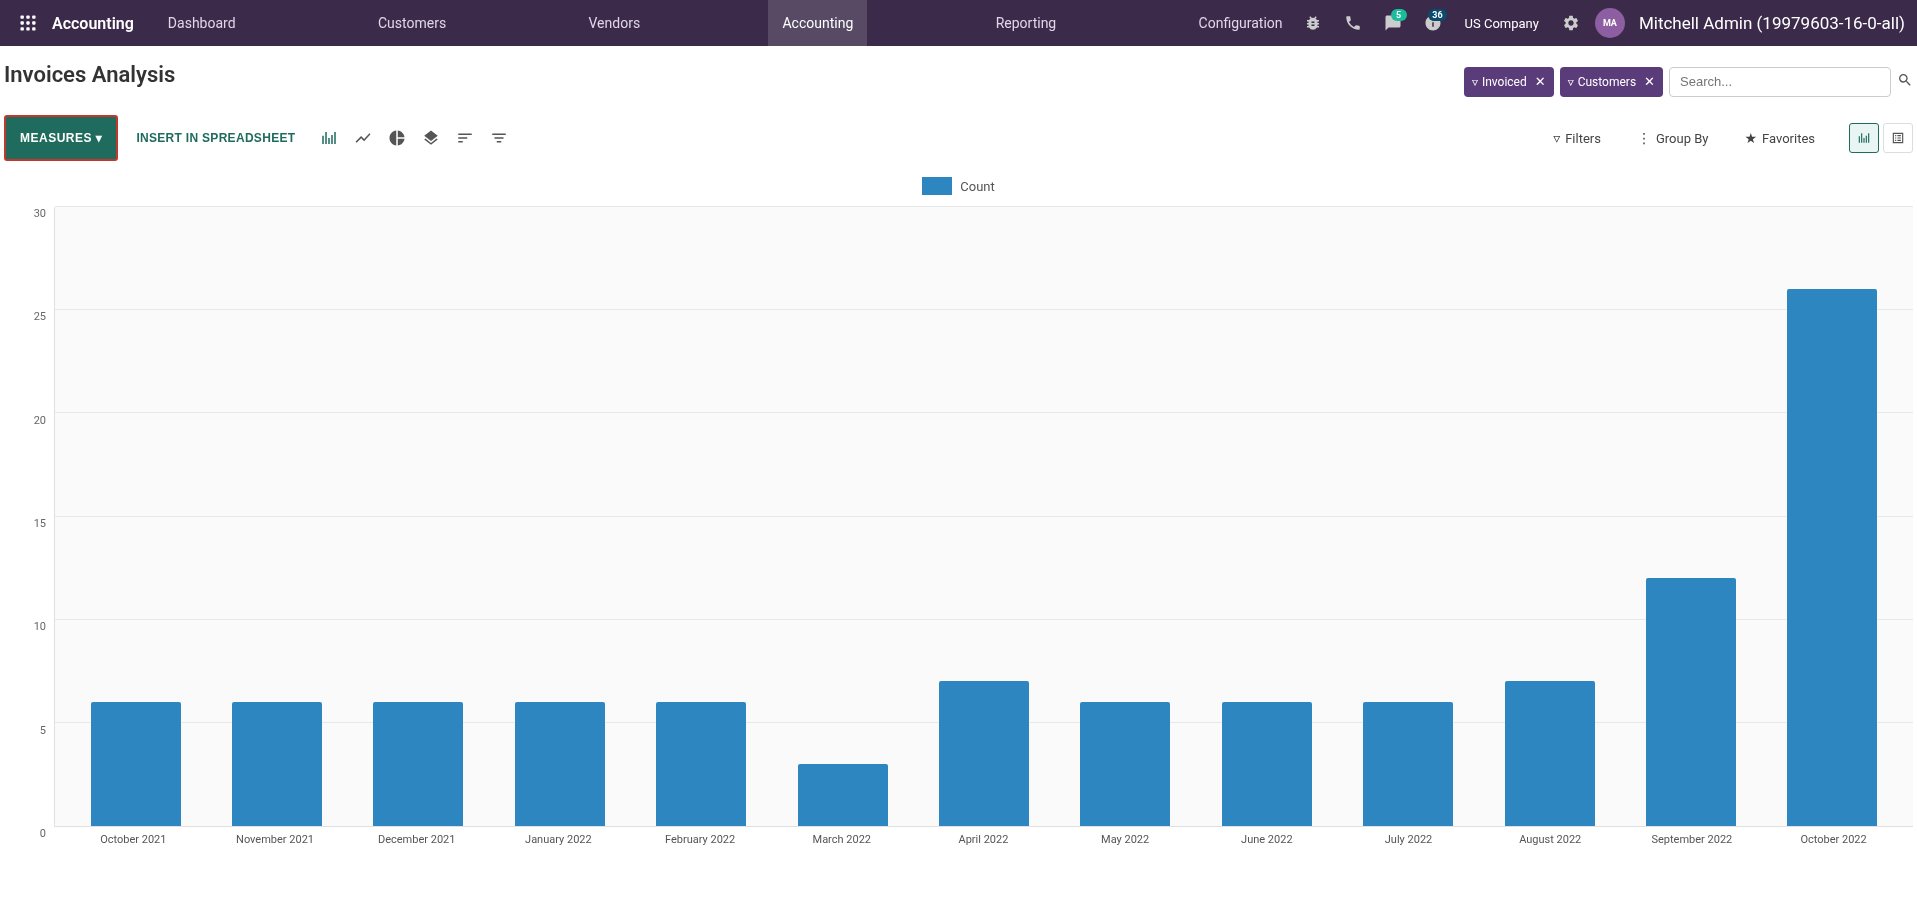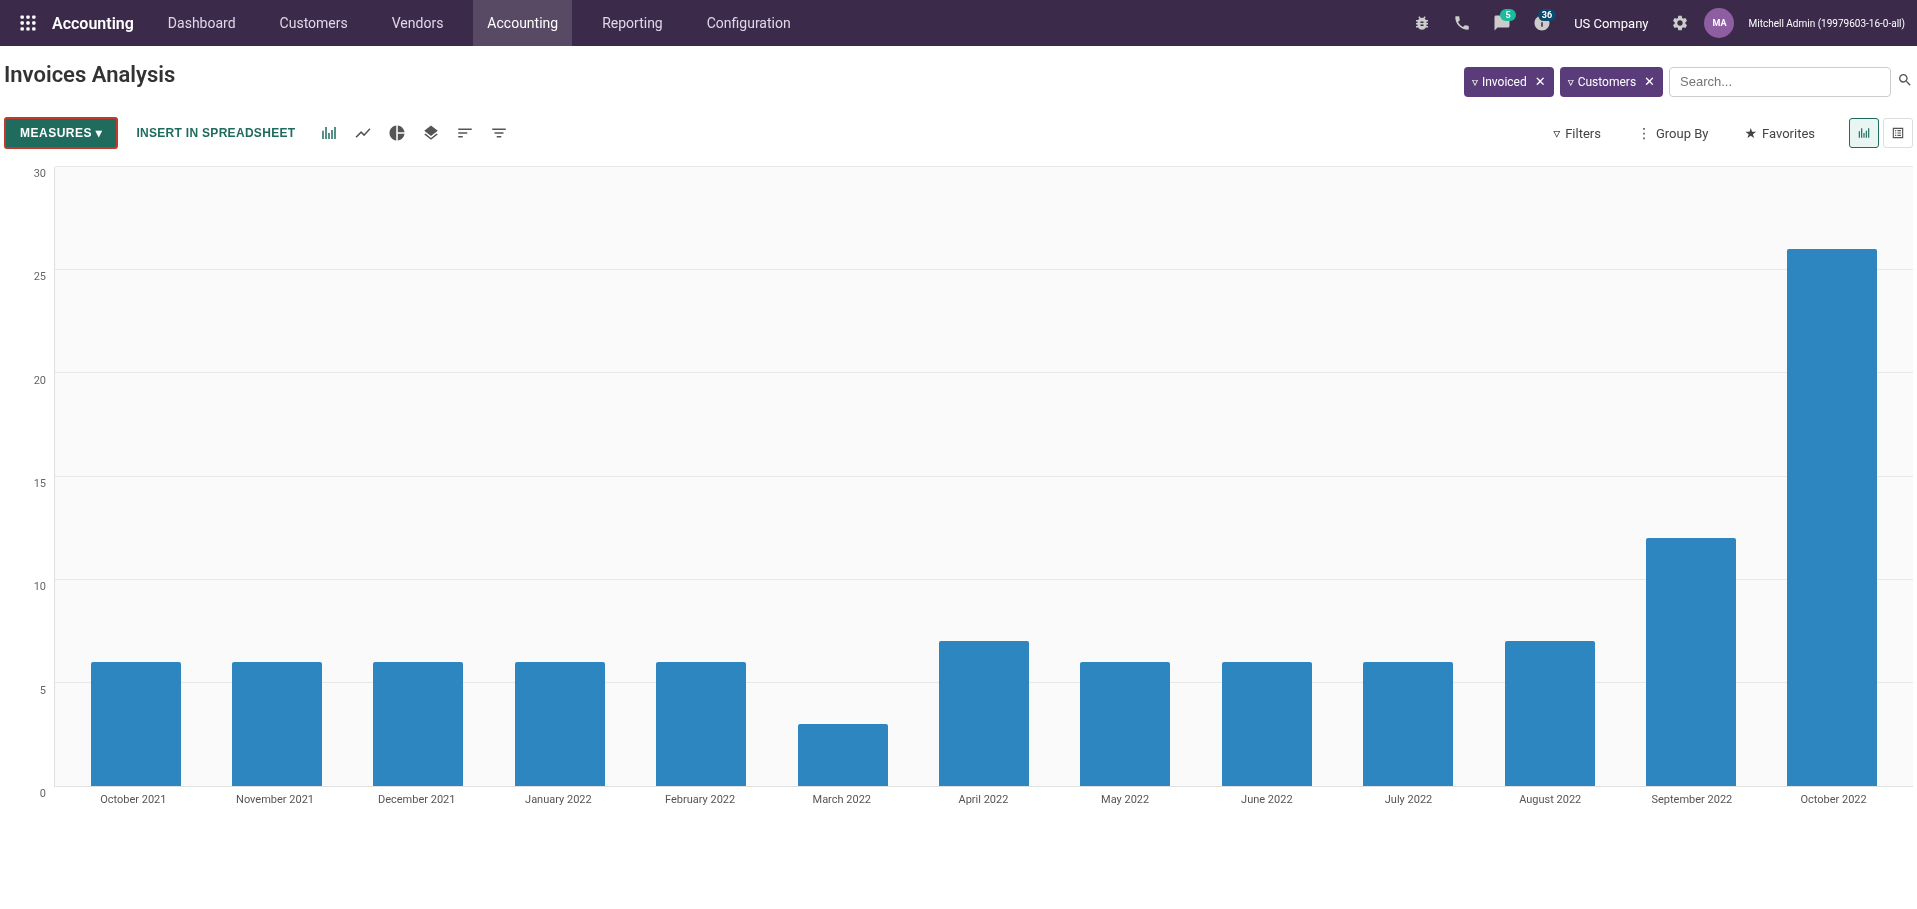--- a/index.html
+++ b/index.html
@@ -16,21 +16,21 @@
       gap: 0;
     }
     .nav-apps-icon {
       width: 32px; height: 32px; display: flex; align-items: center; justify-content: center;
       cursor: pointer; margin-right: 8px;
     }
     .nav-apps-icon svg { width: 20px; height: 20px; fill: #fff; }
     .nav-brand {
       font-size: 16px; font-weight: 600; color: #fff; margin-right: 20px; white-space: nowrap;
     }
-    .nav-links { display: flex; align-items: center; flex: 1; gap: 16px; }
+    .nav-links { display: flex; align-items: center; flex: 1; gap: 8px; justify-content: space-between; }
     .nav-link {
       color: #e0d6e8; font-size: 14px; padding: 0 14px; height: 46px;
       display: flex; align-items: center; cursor: pointer; white-space: nowrap;
       text-decoration: none;
     }
     .nav-link.active { background: rgba(255,255,255,0.15); color: #fff; }
     .nav-right { display: flex; align-items: center; gap: 8px; margin-left: auto; }
     .nav-icon-btn {
       width: 32px; height: 32px; display: flex; align-items: center; justify-content: center;
       cursor: pointer; color: #ccc; font-size: 16px; position: relative;
@@ -40,21 +40,21 @@
       background: #1abc9c; color: #fff; font-size: 9px; font-weight: bold;
       border-radius: 10px; padding: 1px 4px; min-width: 16px; text-align: center;
     }
     .nav-badge.orange { background: #0c4a6e; }
     .nav-company { color: #fff; font-size: 13px; margin: 0 8px; white-space: nowrap; }
     .nav-avatar {
       width: 30px; height: 30px; border-radius: 50%; background: #8e5ea2;
       display: flex; align-items: center; justify-content: center;
       color: #fff; font-size: 11px; font-weight: bold; overflow: hidden;
     }
-    .nav-user-name { color: #fff; font-size: 10px; margin-left: 6px; white-space: nowrap; }
+    .nav-user-name { color: #fff; font-size: 17px; margin-left: 6px; white-space: nowrap; }
 
     
     .page-content { padding: 16px 4px; }
     .page-title { font-size: 22px; font-weight: 600; color: #333; margin-bottom: 14px; }
     .filter-pill {
       display: flex; align-items: center; gap: 4px;
       background: #5b3c7a; color: #fff; font-size: 12px;
       border-radius: 4px; padding: 4px 8px; height: 30px;
     }
     .filter-pill .close-btn { cursor: pointer; margin-left: 4px; font-size: 13px; line-height: 1; }
@@ -66,21 +66,21 @@
     .search-icon-btn { margin-left: auto; cursor: pointer; color: #555; font-size: 16px; }
 
     
     .toolbar-row2 {
       display: flex; align-items: center; gap: 8px; margin-bottom: 16px;
     }
     .btn-measures {
       background: #1f6b5e; color: #fff; border: 2px solid #c0392b;
       font-size: 12px; font-weight: bold; padding: 6px 14px;
       border-radius: 3px; cursor: pointer; display: flex; align-items: center; gap: 6px;
-      letter-spacing: 0.5px; height: 32px;
+      letter-spacing: 0.5px; height: 46px;
     }
     .btn-insert {
       background: none; border: none; color: #1f6b5e; font-size: 12px; font-weight: 600;
       cursor: pointer; padding: 0 10px; height: 36px; letter-spacing: 0.3px;
     }
     .icon-group { display: flex; align-items: center; gap: 2px; }
     .chart-icon-btn {
       width: 32px; height: 32px; display: flex; align-items: center; justify-content: center;
       cursor: pointer; color: #555; border-radius: 3px; font-size: 16px;
     }
@@ -296,20 +296,24 @@
           <svg width="14" height="14" fill="currentColor" viewBox="0 0 24 24">
               <path d="M3 3h18v18H3V3zm16 16V5H5v14h14zM7 7h2v2H7V7zm4 0h6v2h-6V7zM7 11h2v2H7v-2zm4 0h6v2h-6v-2zm-4 4h2v2H7v-2zm4 0h6v2h-6v-2z"></path>
             </svg>
         </div>
       </div>
     </div>
   </div>
 
   <div style="position:relative;">
 
+    <div class="chart-legend">
+      <div class="legend-color"></div>
+      <span>Count</span>
+    </div>
 
     <div style="position:relative; display:flex; width:100%;">
 
       <div style="width:50px; position:relative; display:flex; flex-direction:column-reverse; justify-content:space-between; padding-bottom:0; height:620px; flex-shrink:0;">
         <span class="y-label">0</span>
         <span class="y-label">5</span>
         <span class="y-label">10</span>
         <span class="y-label">15</span>
         <span class="y-label">20</span>
         <span class="y-label">25</span>

